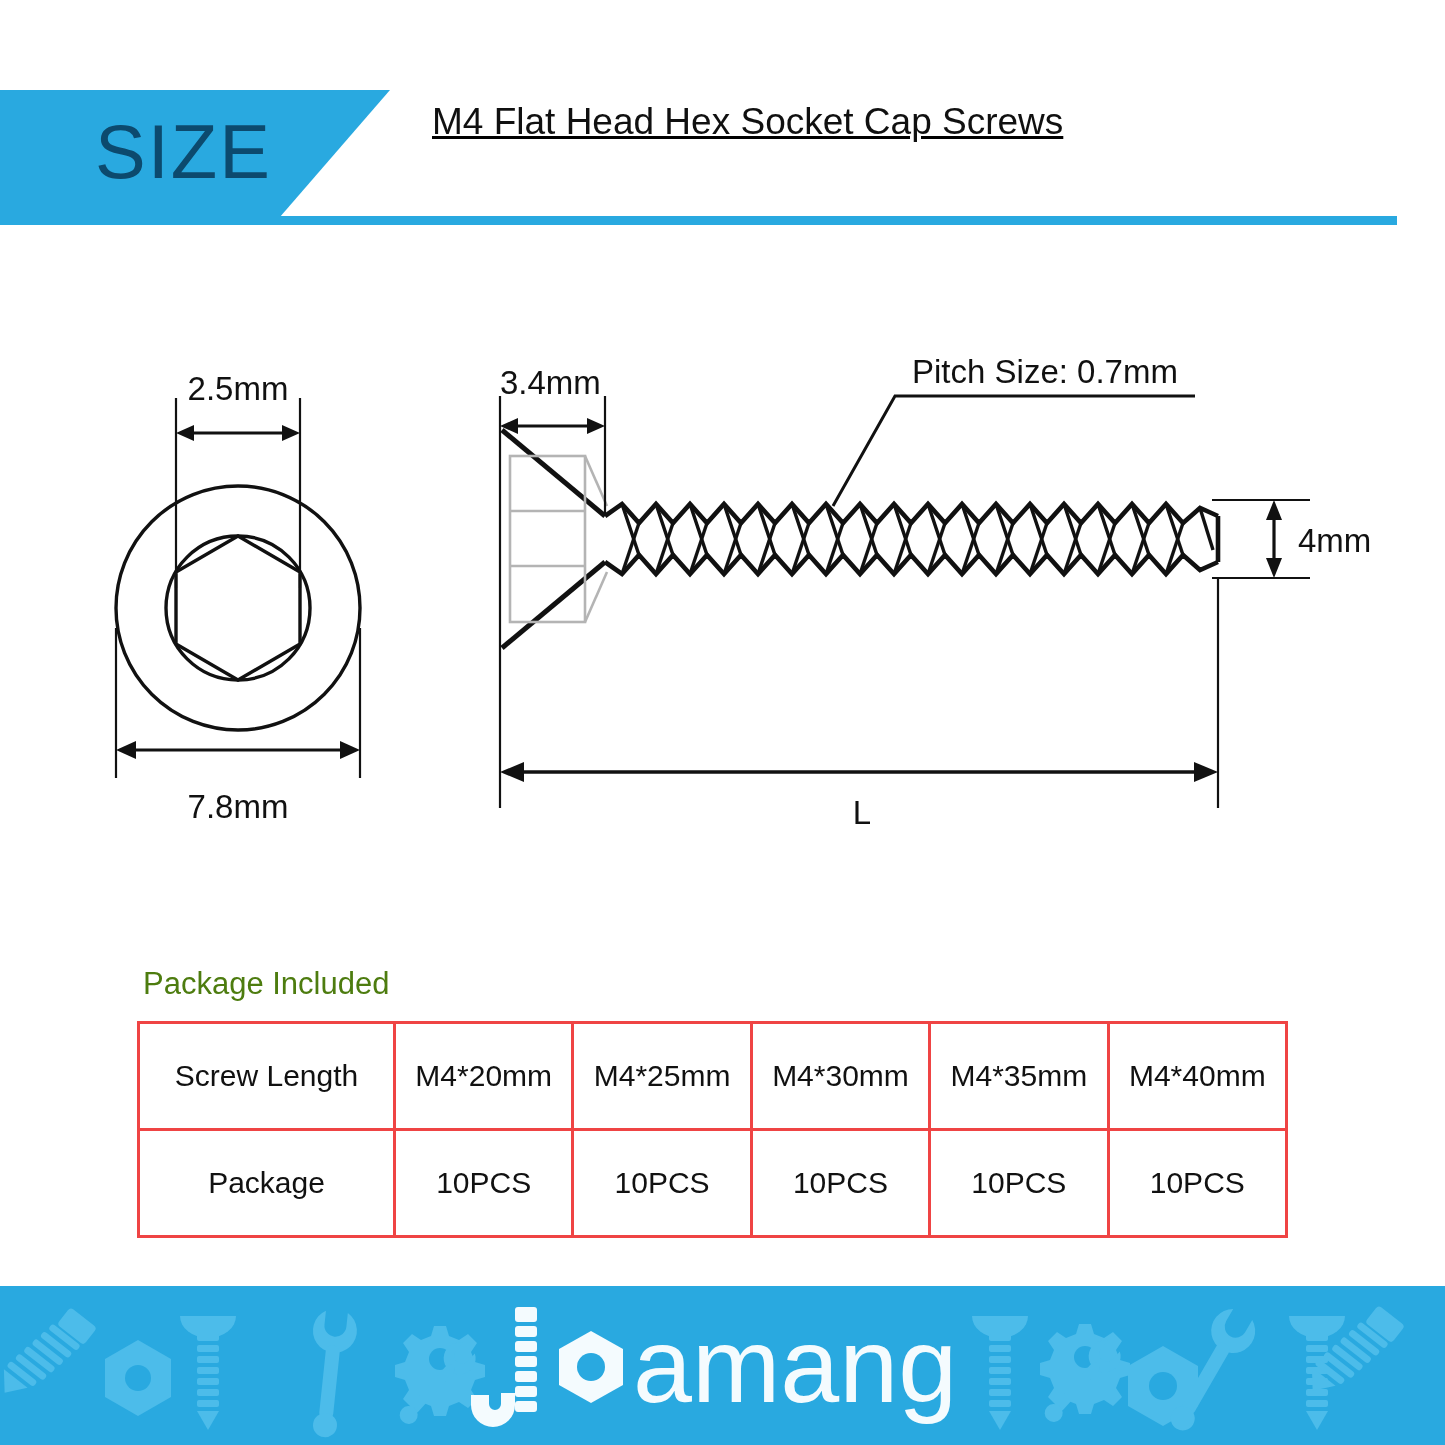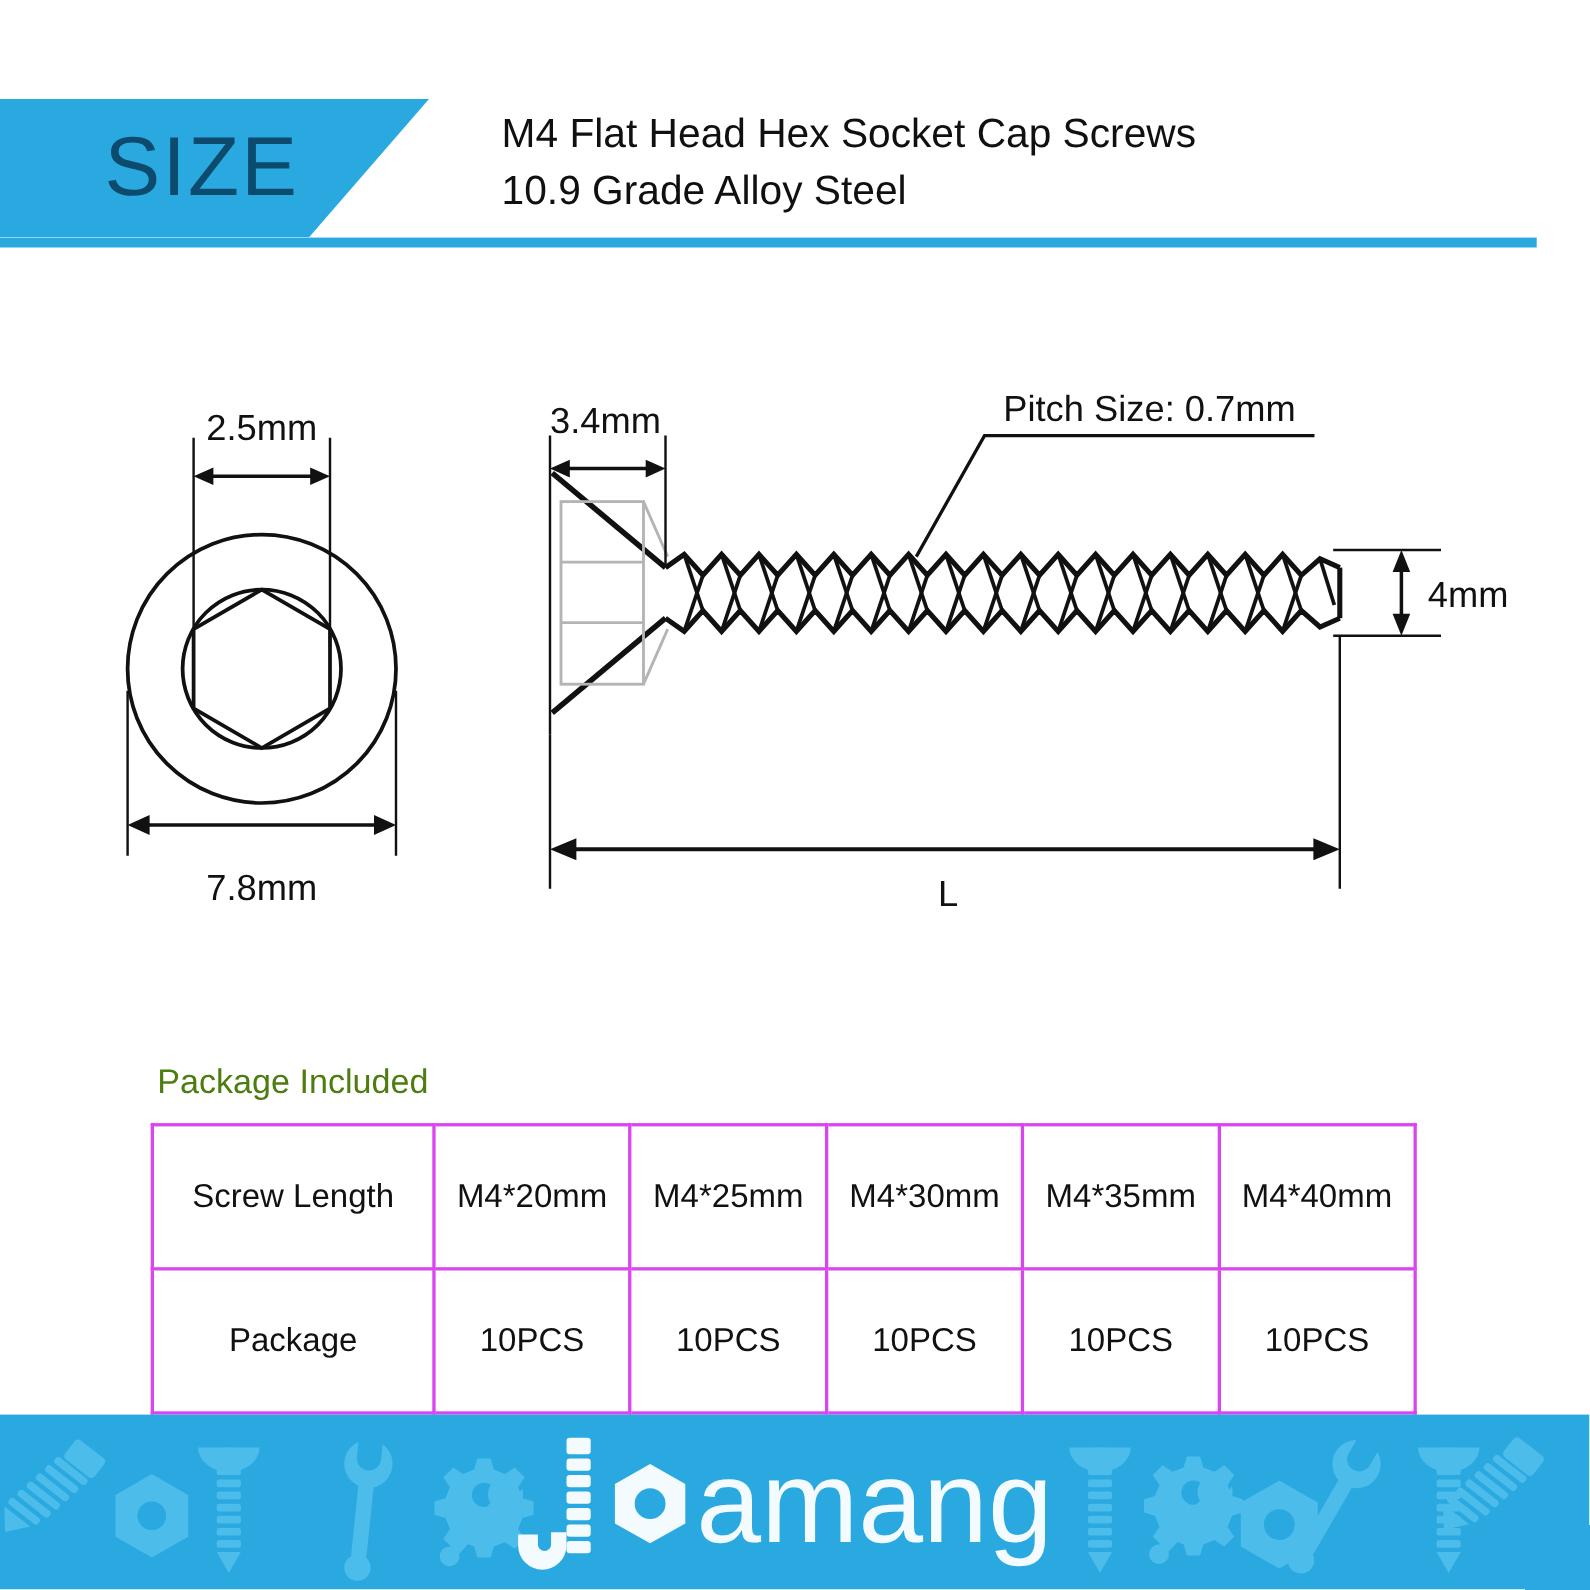--- a/index.html
+++ b/index.html
@@ -21,44 +21,44 @@
   }
   .header-banner-label{
     position:absolute;left:95px;top:16px;
     font-size:76px;line-height:92px;color:#0c4a6e;
     letter-spacing:2px;font-weight:400;
   }
   .header-underline{
     position:absolute;left:0;top:126px;width:1397px;height:9px;
     background:var(--brand,#29a9e0);
   }
-  .header-titles{position:absolute;left:456px;top:6px;}
+  .header-titles{position:absolute;left:432px;top:6px;text-decoration:underline;}
   .header-titles div{
     font-size:37px;line-height:51px;color:#101010;white-space:nowrap;
   }
 
   
   .diagram{position:absolute;left:0;top:338px;width:1445px;height:540px;}
   .diagram svg{display:block;}
 
   
   .package{position:absolute;left:137px;top:950px;}
   .package-title{font-size:31px;color:#4d7c0f;margin:16px 0 19px 6px;}
   table.pkg{
     border-collapse:collapse;
     width:1151px;
     table-layout:fixed;
   }
   table.pkg td{
-    border:3px solid #d946ef;
+    border:3px solid #ef4444;
     text-align:center;
     font-size:30px;
     color:#111;
     height:96px;
-    padding:16px 4px;
+    padding:4px 4px;
     white-space:nowrap;
   }
   table.pkg td.first{width:245px;}
 
   
   .footer{
     position:absolute;left:0;top:1286px;width:1445px;height:159px;
     background:var(--brand,#29a9e0);
     overflow:hidden;
   }
@@ -73,21 +73,20 @@
 <body style="--brand: #29a9e0;">
 
 <div class="stage">
 
   <div class="header">
     <div class="header-banner"></div>
     <div class="header-banner-label">SIZE</div>
     <div class="header-underline"></div>
     <div class="header-titles">
       <div>M4 Flat Head Hex Socket Cap Screws</div>
-      <div>10.9 Grade Alloy Steel</div>
     </div>
   </div>
 
   <div class="diagram">
     <svg width="1445" height="540" viewBox="0 0 1445 540">
       <g fill="none" stroke="#111111" stroke-width="3.4" stroke-linejoin="miter" stroke-linecap="butt">
 
         <g>
 
           <circle cx="238" cy="270" r="122"></circle>

